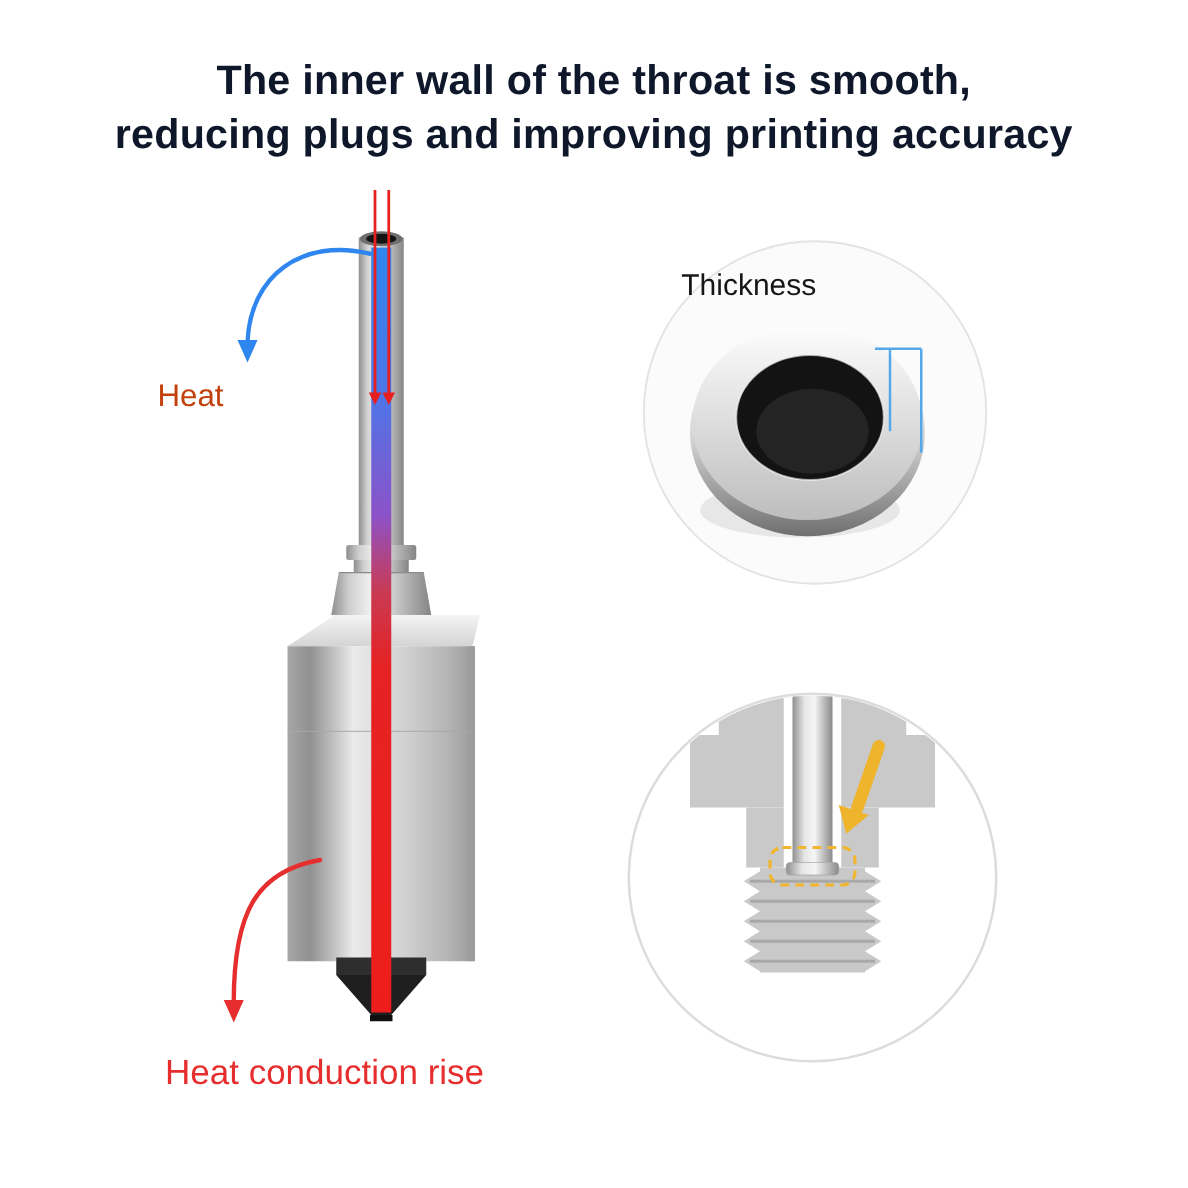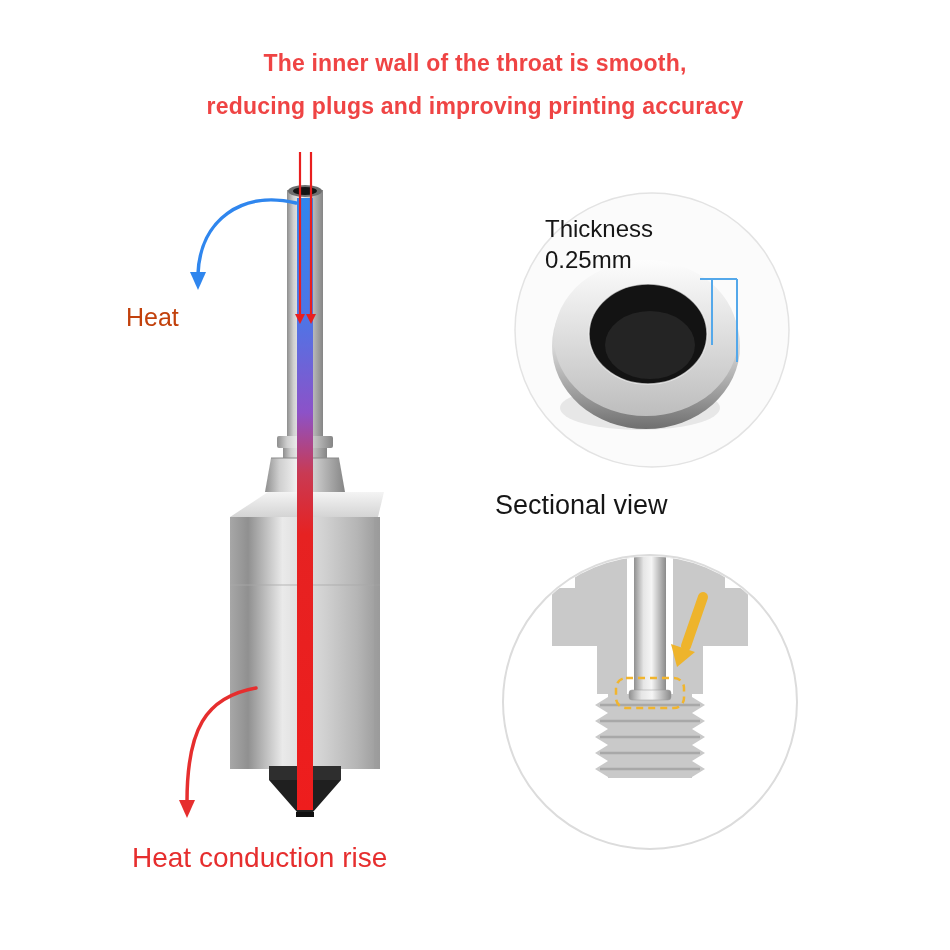--- a/index.html
+++ b/index.html
@@ -2,21 +2,21 @@
 <html><head>
 <meta charset="utf-8">
 <style>
   html,body{margin:0;padding:0;background:#ffffff;}
   .page{
     position:relative;width:950px;height:950px;background:#ffffff;
     font-family:"Liberation Sans",sans-serif;overflow:hidden;
   }
   .title{
     position:absolute;top:42px;left:0;width:100%;text-align:center;
-    font-weight:700;font-size:23px;line-height:43px;color:#ef4444;
+    font-weight:700;font-size:33px;line-height:43px;color:#0f172a;
     letter-spacing:.2px;z-index:2;
   }
   svg.scene{position:absolute;left:0;top:0;z-index:1;}
   .lbl{position:absolute;text-align:left;z-index:2;}
   .lbl-heat-dissipation{left:126px;top:301px;width:144px;font-size:25px;line-height:32px;color:#c2410c;}
   .lbl-heat-conduction{left:132px;top:842px;width:300px;font-size:28px;color:#e62e2e;}
   .lbl-thickness{left:545px;top:213px;width:220px;font-size:24px;line-height:31px;color:#161616;}
   .lbl-sectional{left:495px;top:490px;width:320px;font-size:27px;color:#161616;}
 </style>
 </head>
@@ -200,18 +200,16 @@
   </div>
 
   <div class="lbl lbl-heat-dissipation">
     <div>Heat</div>
   </div>
 
   <div class="lbl lbl-heat-conduction">Heat conduction rise</div>
 
   <div class="lbl lbl-thickness">
     <div>Thickness</div>
-    <div>0.25mm</div>
   </div>
 
-  <div class="lbl lbl-sectional">Sectional view</div>
 
 </div>
 
 </body></html>

